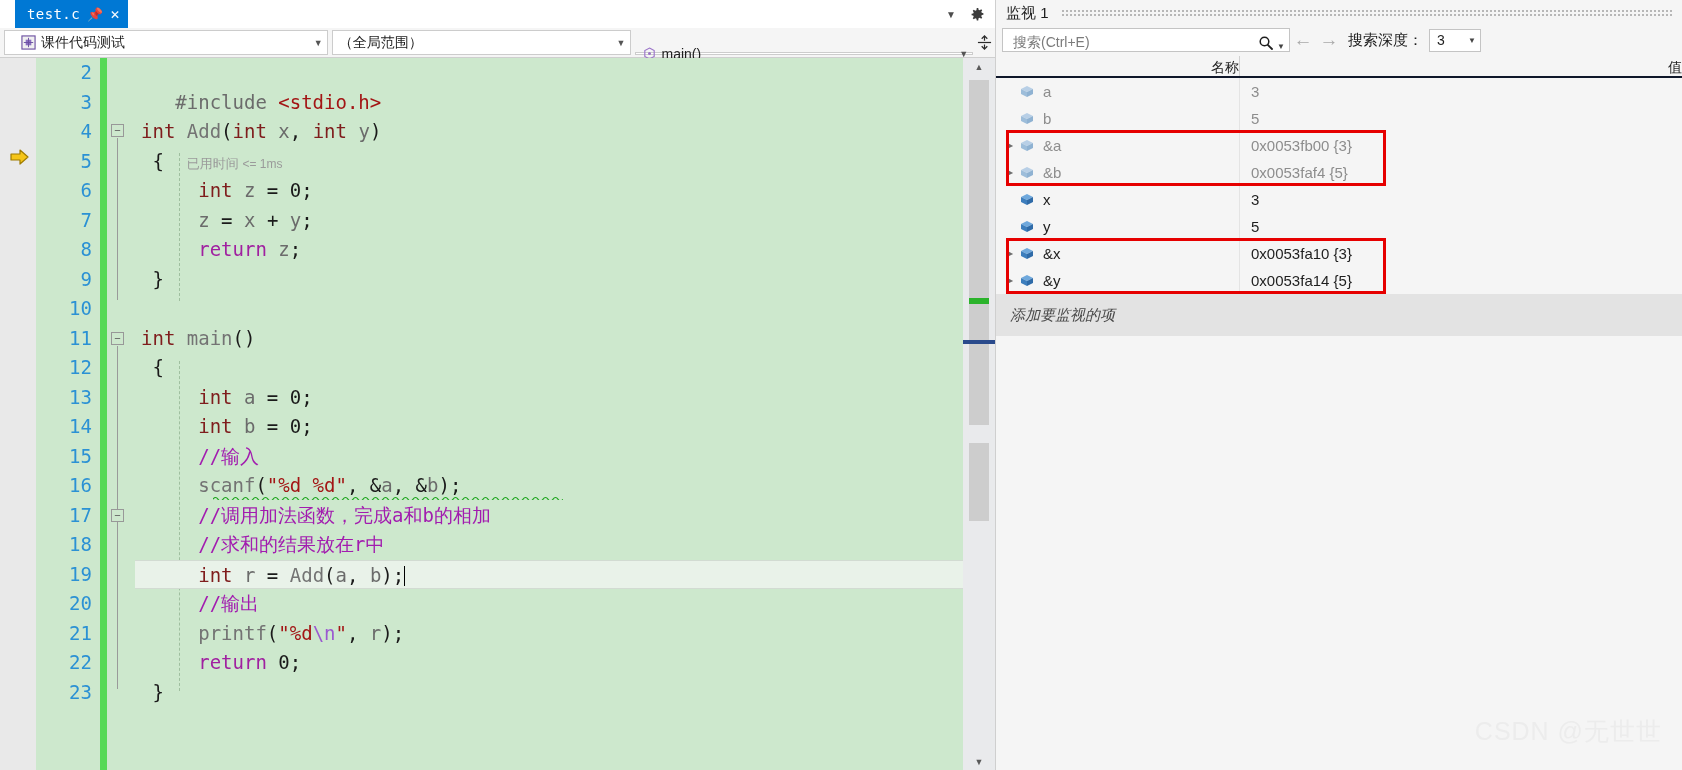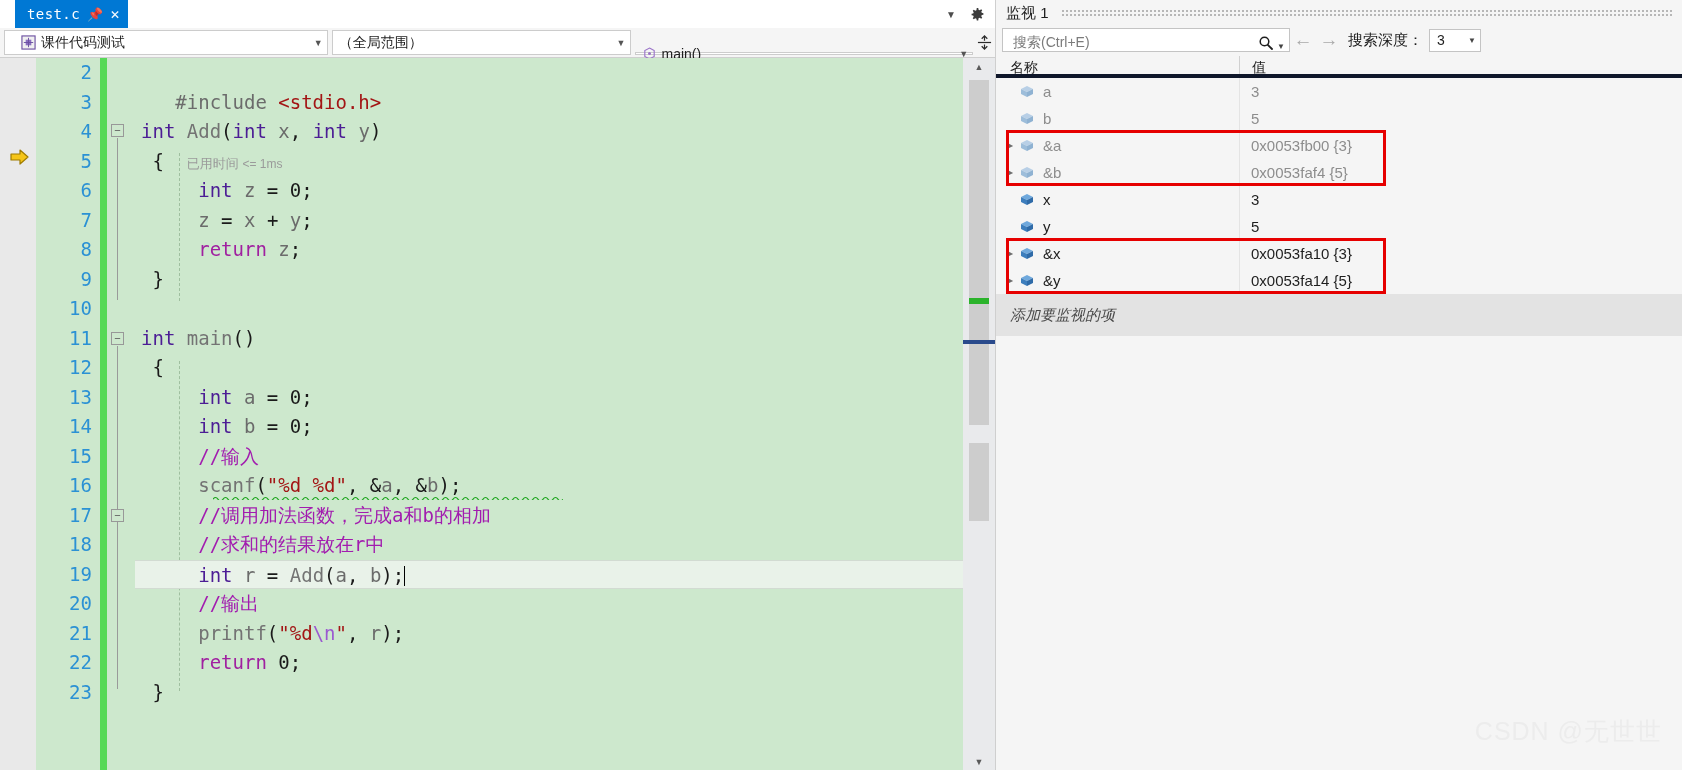--- a/index.html
+++ b/index.html
@@ -59,21 +59,21 @@
     font-family:"DejaVu Sans Mono","Liberation Mono",monospace;
     font-size:19px; color:#2b91d4;
   }
   .cl {
     height:29.5px; line-height:29.5px;
     font-family:"DejaVu Sans Mono","Liberation Mono",monospace;
     font-size:19px; white-space:pre; color:#1a1a1a;
     padding-left:6px; position:relative;
   }
   .cl.highlight { background:#e9f2e9; border-top:1px solid #d2dbd2; border-bottom:1px solid #d2dbd2; }
-  .kw   { color:#4c1d95; }
+  .kw   { color:#7f1d1d; }
   .fn   { color:#737373; }
   .str  { color:#a31515; }
   .esc  { color:#9b59d0; }
   .pp   { color:#6b6b6b; }
   .inc  { color:#a31515; }
   .cmt  { color:#a21caf; }
   .var  { color:#6b6b6b; }
   .pink { color:#a020a0; }
   .num  { color:#1a1a1a; }
   .plain{ color:#1a1a1a; }
@@ -122,21 +122,21 @@
   .mag { width:16px; height:16px; }
   .tri { font-size:8px; color:#444; }
   .nav-arrow { width:26px; text-align:center; color:#a8a8a8; font-size:19px; line-height:20px; }
   .depth-lbl { font-size:15px; color:#1e1e1e; margin-left:6px; margin-right:6px; white-space:nowrap; }
   .depth-combo {
     width:52px; height:23px; background:#ffffff; border:1px solid #c4c4c4;
     display:flex; align-items:center; justify-content:space-between; padding:0 4px 0 7px;
     font-size:14px; color:#1e1e1e;
   }
 
-  .watch-head { height:22px; display:flex; border-bottom:4px solid #0f172a; background:#f5f5f5; }
+  .watch-head { height:22px; display:flex; border-bottom:2px solid #0f172a; background:#f5f5f5;text-align:right; }
   .watch-head .c-name { width:243px; padding-left:14px; font-size:14px; color:#1e1e1e; line-height:22px; }
   .watch-head .sep { width:1px; background:#d0d0d0; }
   .watch-head .c-val { flex:1; padding-left:12px; font-size:14px; color:#1e1e1e; line-height:22px; }
 
   .watch-rows { position:relative; }
   .wrow { height:27px; display:flex; align-items:center; position:relative; }
   .wrow .expander { width:16px; text-align:center; color:#6d6d6d; font-size:8px; flex:0 0 16px; margin-left:6px; }
   .wrow .boxicon { width:18px; height:15px; flex:0 0 18px; margin-right:7px; }
   .wrow .wname { width:196px; font-size:15px; color:#1e1e1e; font-family:"Liberation Sans",sans-serif; }
   .wrow .wval  { flex:1; font-size:15px; color:#1e1e1e; padding-left:12px; }

